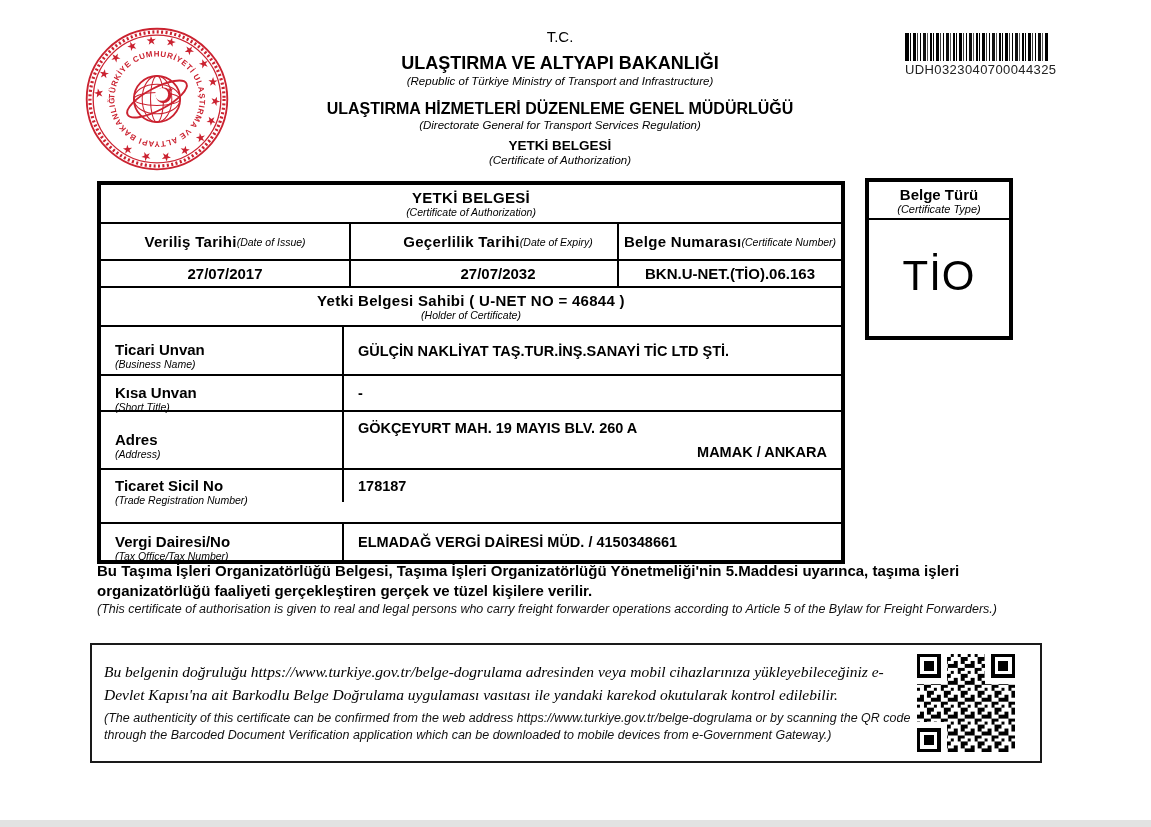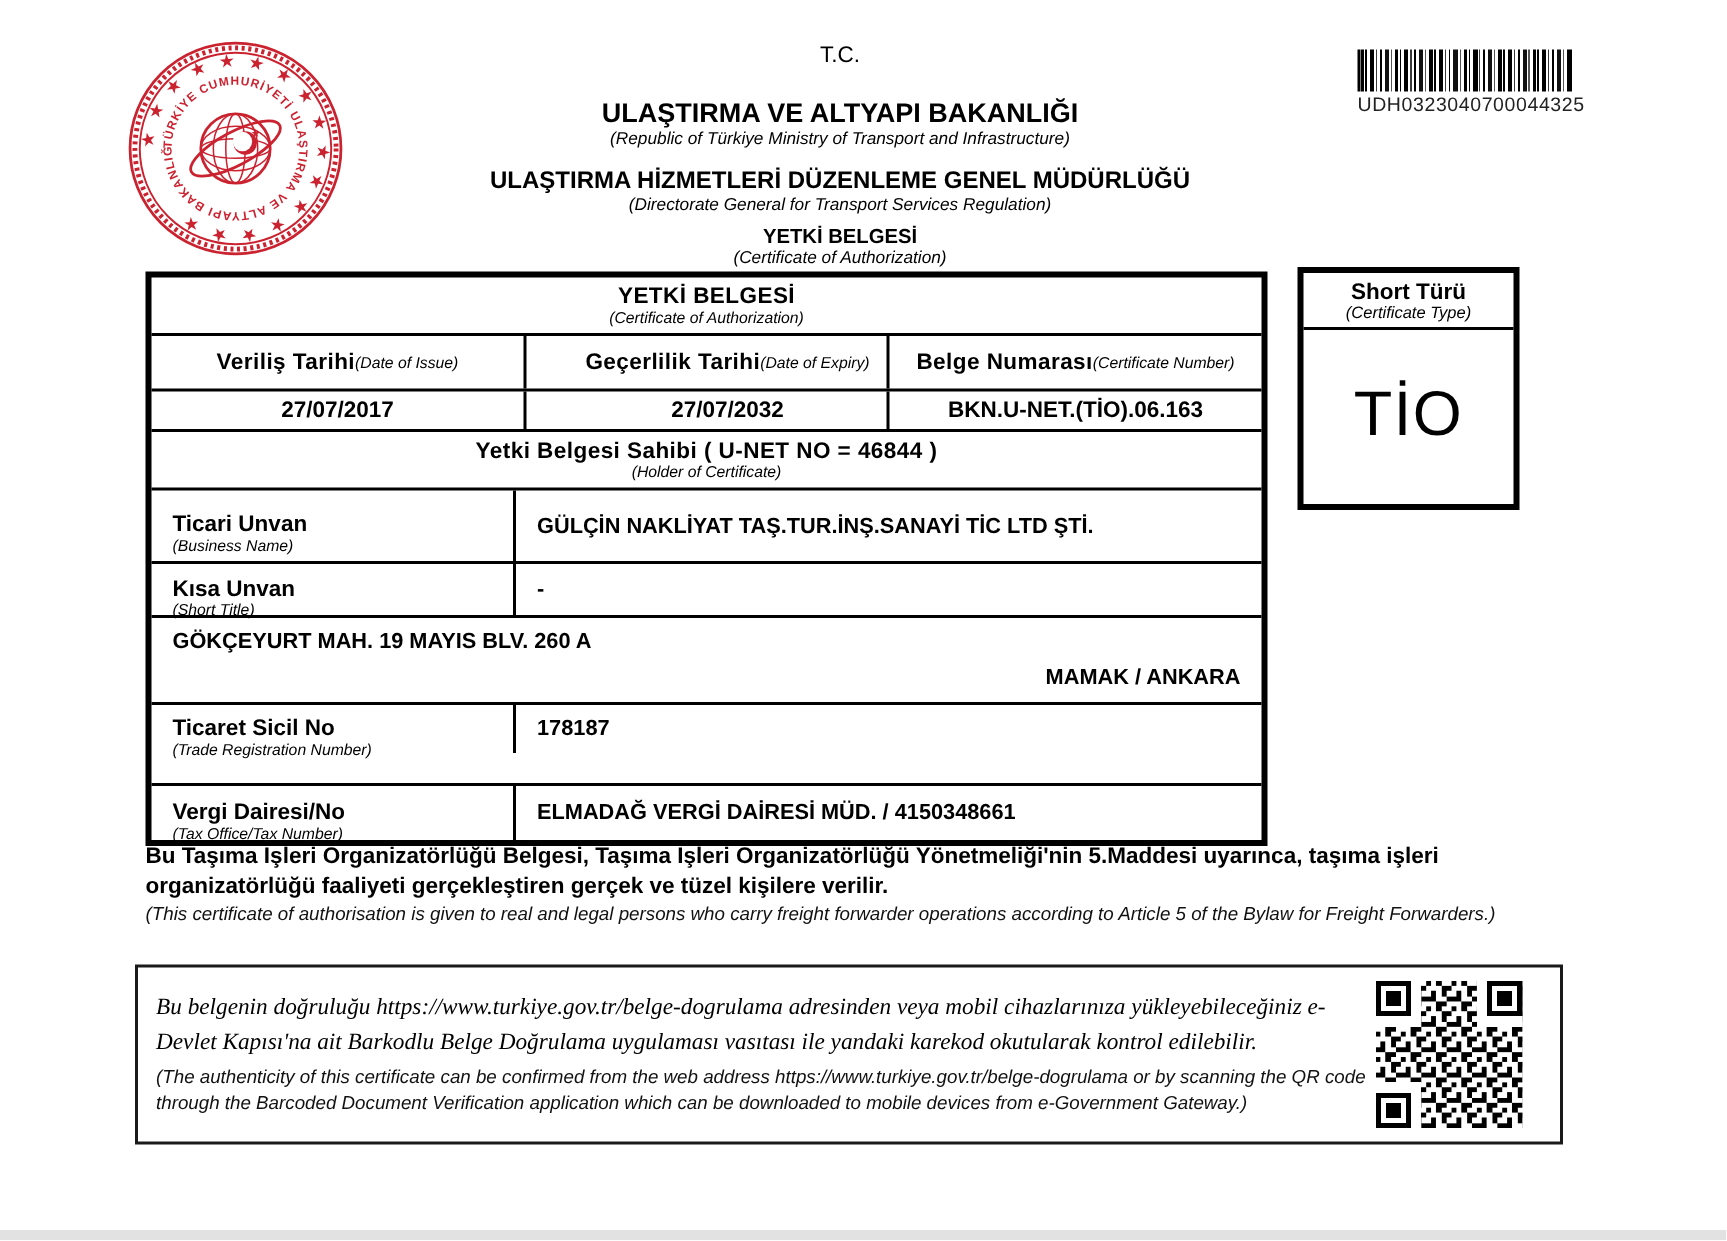--- a/index.html
+++ b/index.html
@@ -8,21 +8,21 @@
     position:relative; width:1151px; height:827px; background:#ffffff;
     font-family:"Liberation Sans", sans-serif; color:#000; overflow:hidden;
   }
 
   
   .seal { position:absolute; left:83px; top:25px; width:148px; height:148px; }
 
   
   .header-block { position:absolute; left:160px; top:28px; width:800px; text-align:center; }
   .h-tc { font-size:15px; font-weight:normal; }
-  .h-ministry { font-size:18px; font-weight:bold; margin-top:20px; }
+  .h-ministry { font-size:18px; font-weight:bold; margin-top:8px; }
   .h-sub { font-size:11.5px; font-style:italic; margin-top:1px; }
   .h-directorate { font-size:16px; font-weight:bold; margin-top:13px; }
   .h-doctitle { font-size:13.5px; font-weight:bold; margin-top:7px; }
 
   
   .barcode-wrap { position:absolute; left:905px; top:33px; width:143px; text-align:center; }
   .barcode-bars {
     height:28px; width:143px;
     background:repeating-linear-gradient(90deg,
       #000 0 2px, #fff 2px 3px, #000 3px 4px, #fff 4px 6px,
@@ -39,21 +39,21 @@
   .row:first-child { border-top:none; }
   .center-row { display:flex; flex-direction:column; justify-content:center; align-items:center; text-align:center; }
   .title-row { height:37px; }
   .tr-big { font-size:15px; font-weight:bold; letter-spacing:.3px; }
   .en-small { font-size:10.5px; font-style:italic; }
   .cols { display:flex; }
   .cols .cell { display:flex; justify-content:center; align-items:center; text-align:right; }
   .cols .cell + .cell { border-left:2px solid #000; }
   .head-row { height:37px; }
   .vals-row { height:27px; }
-  .c1 { width:248px; } .c2 { width:242px;padding-left:28px; } .c3 { flex:1; }
+  .c1 { width:248px; } .c2 { width:268px;padding-left:28px; } .c3 { flex:1; }
   .val-bold { font-size:15px; font-weight:bold; }
   .holder-row { height:39px; }
   .pair { display:flex; }
   .pair .lab { width:243px; border-right:2px solid #000; padding:14px 8px 4px 14px; display:flex; flex-direction:column; justify-content:center; }
   .pair .val { flex:1; padding:4px 14px; display:flex; flex-direction:column; justify-content:center; font-size:14.5px; font-weight:bold; }
   .lab .tr { font-size:15px; font-weight:bold; }
   .lab .en { font-size:10.5px; font-style:italic; }
   .r-ticari { height:49px; }
   .r-kisa { height:36px; }
   .r-adres { height:58px; }
@@ -181,20 +181,24 @@
       <div class="lab">
         <div class="tr">Kısa Unvan</div>
         <div class="en">(Short Title)</div>
       </div>
       <div class="val">
         <div>-</div>
       </div>
     </div>
 
     <div class="row pair r-adres">
+      <div class="lab">
+        <div class="tr">Adres</div>
+        <div class="en">(Address)</div>
+      </div>
       <div class="val">
         <div>GÖKÇEYURT MAH. 19 MAYIS BLV. 260 A</div>
         <div class="line2">MAMAK / ANKARA</div>
       </div>
     </div>
 
     <div class="row pair r-sicil">
       <div class="lab">
         <div class="tr">Ticaret Sicil No</div>
         <div class="en">(Trade Registration Number)</div>
@@ -210,21 +214,21 @@
         <div class="en">(Tax Office/Tax Number)</div>
       </div>
       <div class="val">
         <div>ELMADAĞ VERGİ DAİRESİ MÜD. / 4150348661</div>
       </div>
     </div>
   </div>
 
   <div class="type-box">
     <div class="type-head">
-      <div class="tr">Short Türü</div>
+      <div class="tr">Belge Türü</div>
       <div class="en">(Certificate Type)</div>
     </div>
     <div class="type-val">TİO</div>
   </div>
 
   <div class="statement">
     <div class="st-tr">Bu Taşıma İşleri Organizatörlüğü Belgesi, Taşıma İşleri Organizatörlüğü Yönetmeliği'nin 5.Maddesi uyarınca, taşıma işleri organizatörlüğü faaliyeti gerçekleştiren gerçek ve tüzel kişilere verilir.</div>
     <div class="st-en">(This certificate of authorisation is given to real and legal persons who carry freight forwarder operations according to Article 5 of the Bylaw for Freight Forwarders.)</div>
   </div>
 

